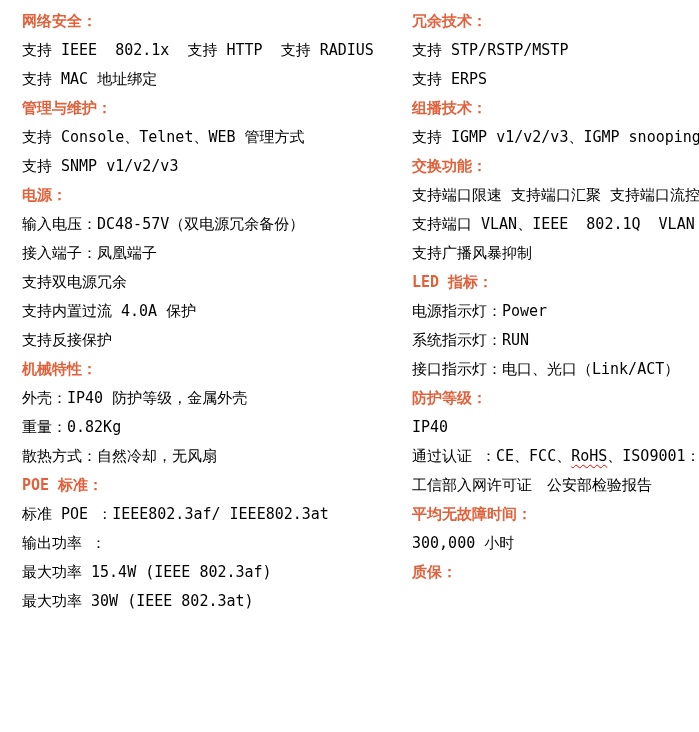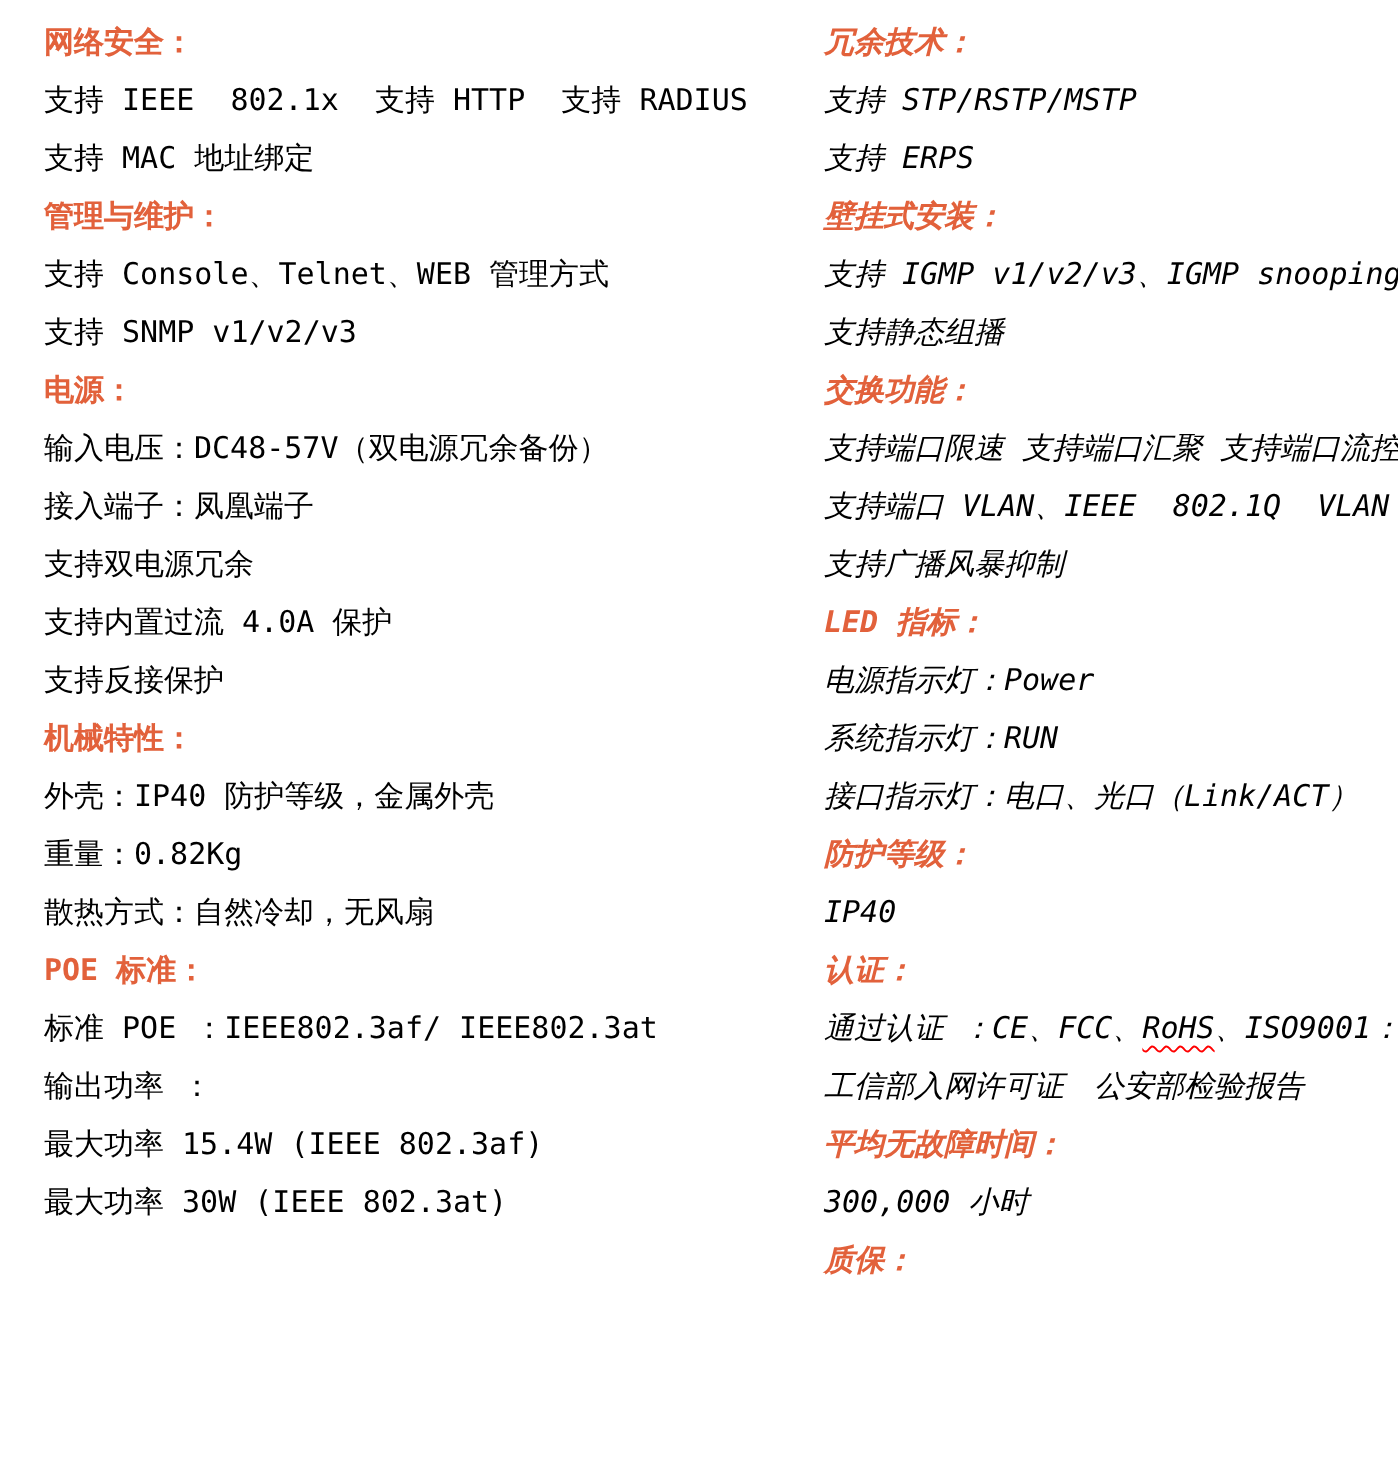--- a/index.html
+++ b/index.html
@@ -21,21 +21,21 @@
     width: 699px;
     height: 732px;
     color: var(--text);
     font-family: "DejaVu Sans Mono", "DejaVu Sans", "Liberation Sans", sans-serif;
   }
   .col {
     position: absolute;
     top: 7px;
   }
   .col-left  { left: 22px;  width: 382px; }
-  .col-right { left: 412px; width: 287px; font-style: italic; }
+  .col-right { left: 412px; width: 287px; }
   .line {
     height: 29px;
     line-height: 29px;
     font-size: 15px;
     white-space: pre;
   }
   .hd {
     color: var(--accent);
     font-weight: bold;
   }
@@ -72,33 +72,31 @@
       <div class="line hd">POE 标准：</div>
       <div class="line"><span>标准 POE ：IEEE802.3af/ IEEE802.3at</span></div>
       <div class="line"><span>输出功率 ：</span></div>
       <div class="line"><span>最大功率 15.4W (IEEE 802.3af)</span></div>
       <div class="line"><span>最大功率 30W (IEEE 802.3at)</span></div>
     </div>
   <div class="col col-right">
       <div class="line hd">冗余技术：</div>
       <div class="line"><span>支持 STP/RSTP/MSTP</span></div>
       <div class="line"><span>支持 ERPS</span></div>
-      <div class="line hd">壁挂式安装：</div>
+      <div class="line hd">组播技术：</div>
       <div class="line"><span>支持 IGMP v1/v2/v3、IGMP snooping</span></div>
-      <div class="line"><span>支持静态组播</span></div>
       <div class="line hd">交换功能：</div>
       <div class="line"><span>支持端口限速 支持端口汇聚 支持端口流控</span></div>
       <div class="line"><span>支持端口 VLAN、IEEE  802.1Q  VLAN</span></div>
       <div class="line"><span>支持广播风暴抑制</span></div>
       <div class="line hd">LED 指标：</div>
       <div class="line"><span>电源指示灯：Power</span></div>
       <div class="line"><span>系统指示灯：RUN</span></div>
       <div class="line"><span>接口指示灯：电口、光口（Link/ACT）</span></div>
       <div class="line hd">防护等级：</div>
       <div class="line"><span>IP40</span></div>
-      <div class="line hd">认证：</div>
       <div class="line"><span>通过认证 ：CE、FCC、</span><span class="wavy">RoHS</span><span>、ISO9001：2008</span></div>
       <div class="line"><span>工信部入网许可证　公安部检验报告</span></div>
       <div class="line hd">平均无故障时间：</div>
       <div class="line"><span>300,000 小时</span></div>
       <div class="line hd">质保：</div>
     </div>
 </div>
 
 </body></html>

